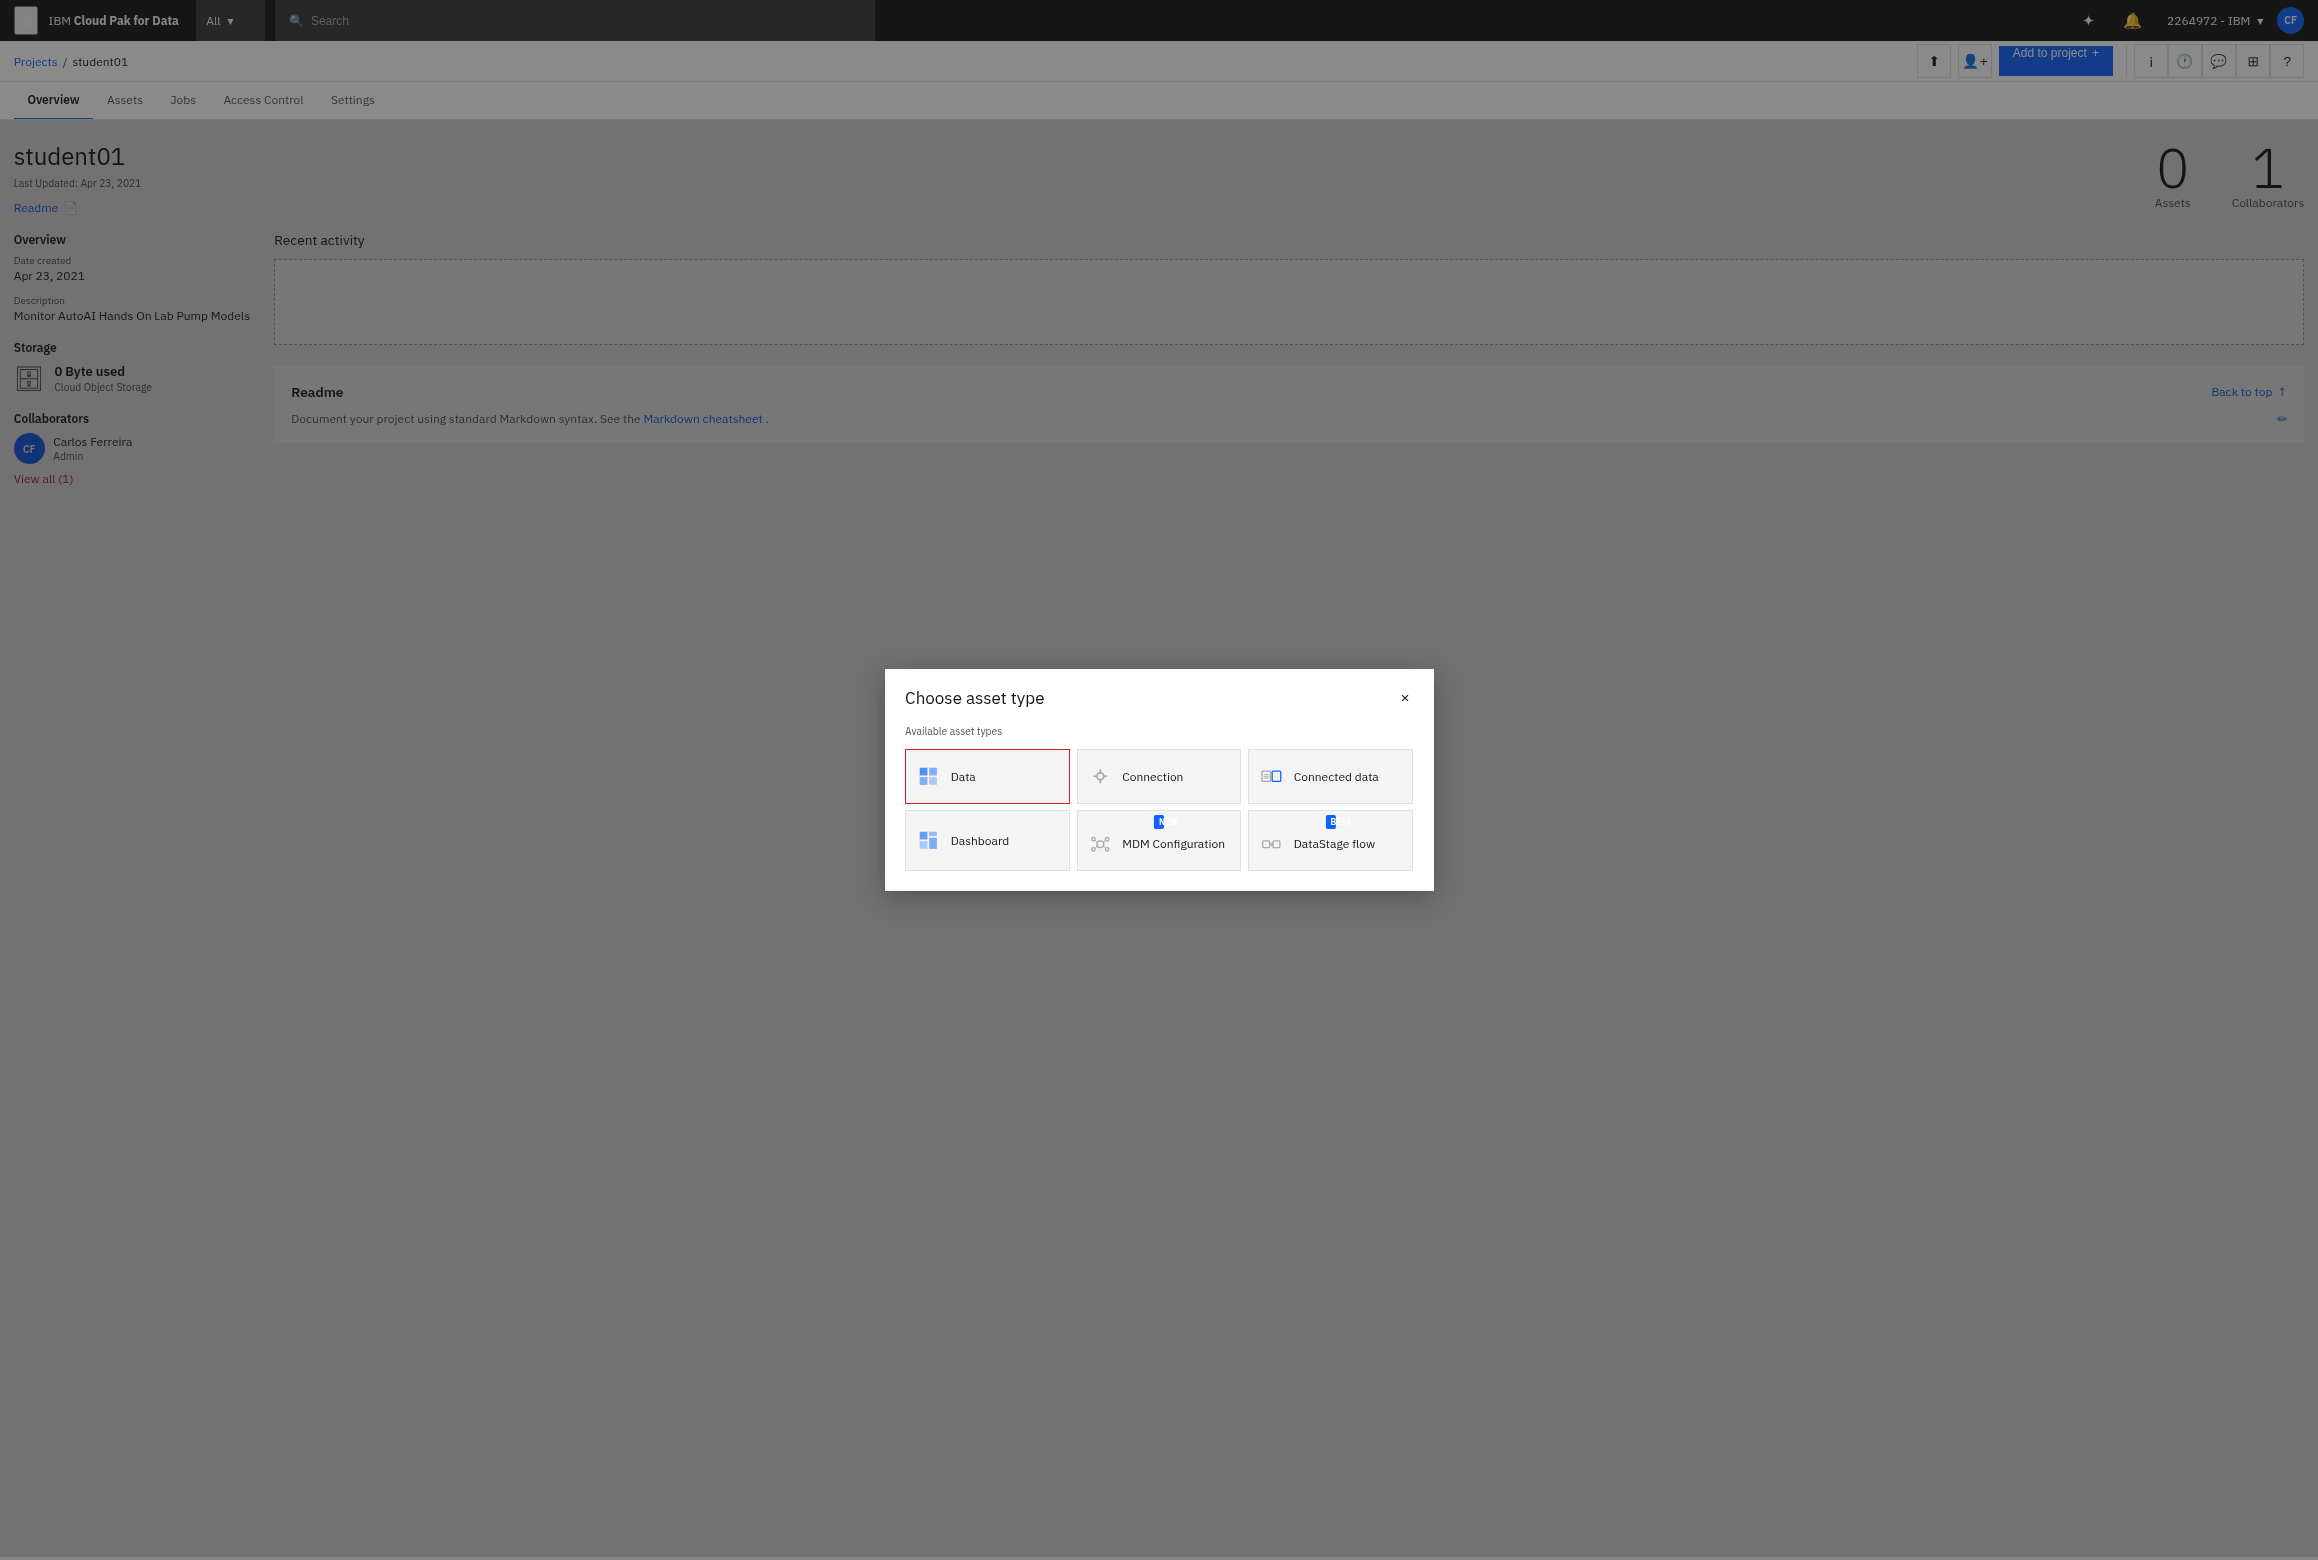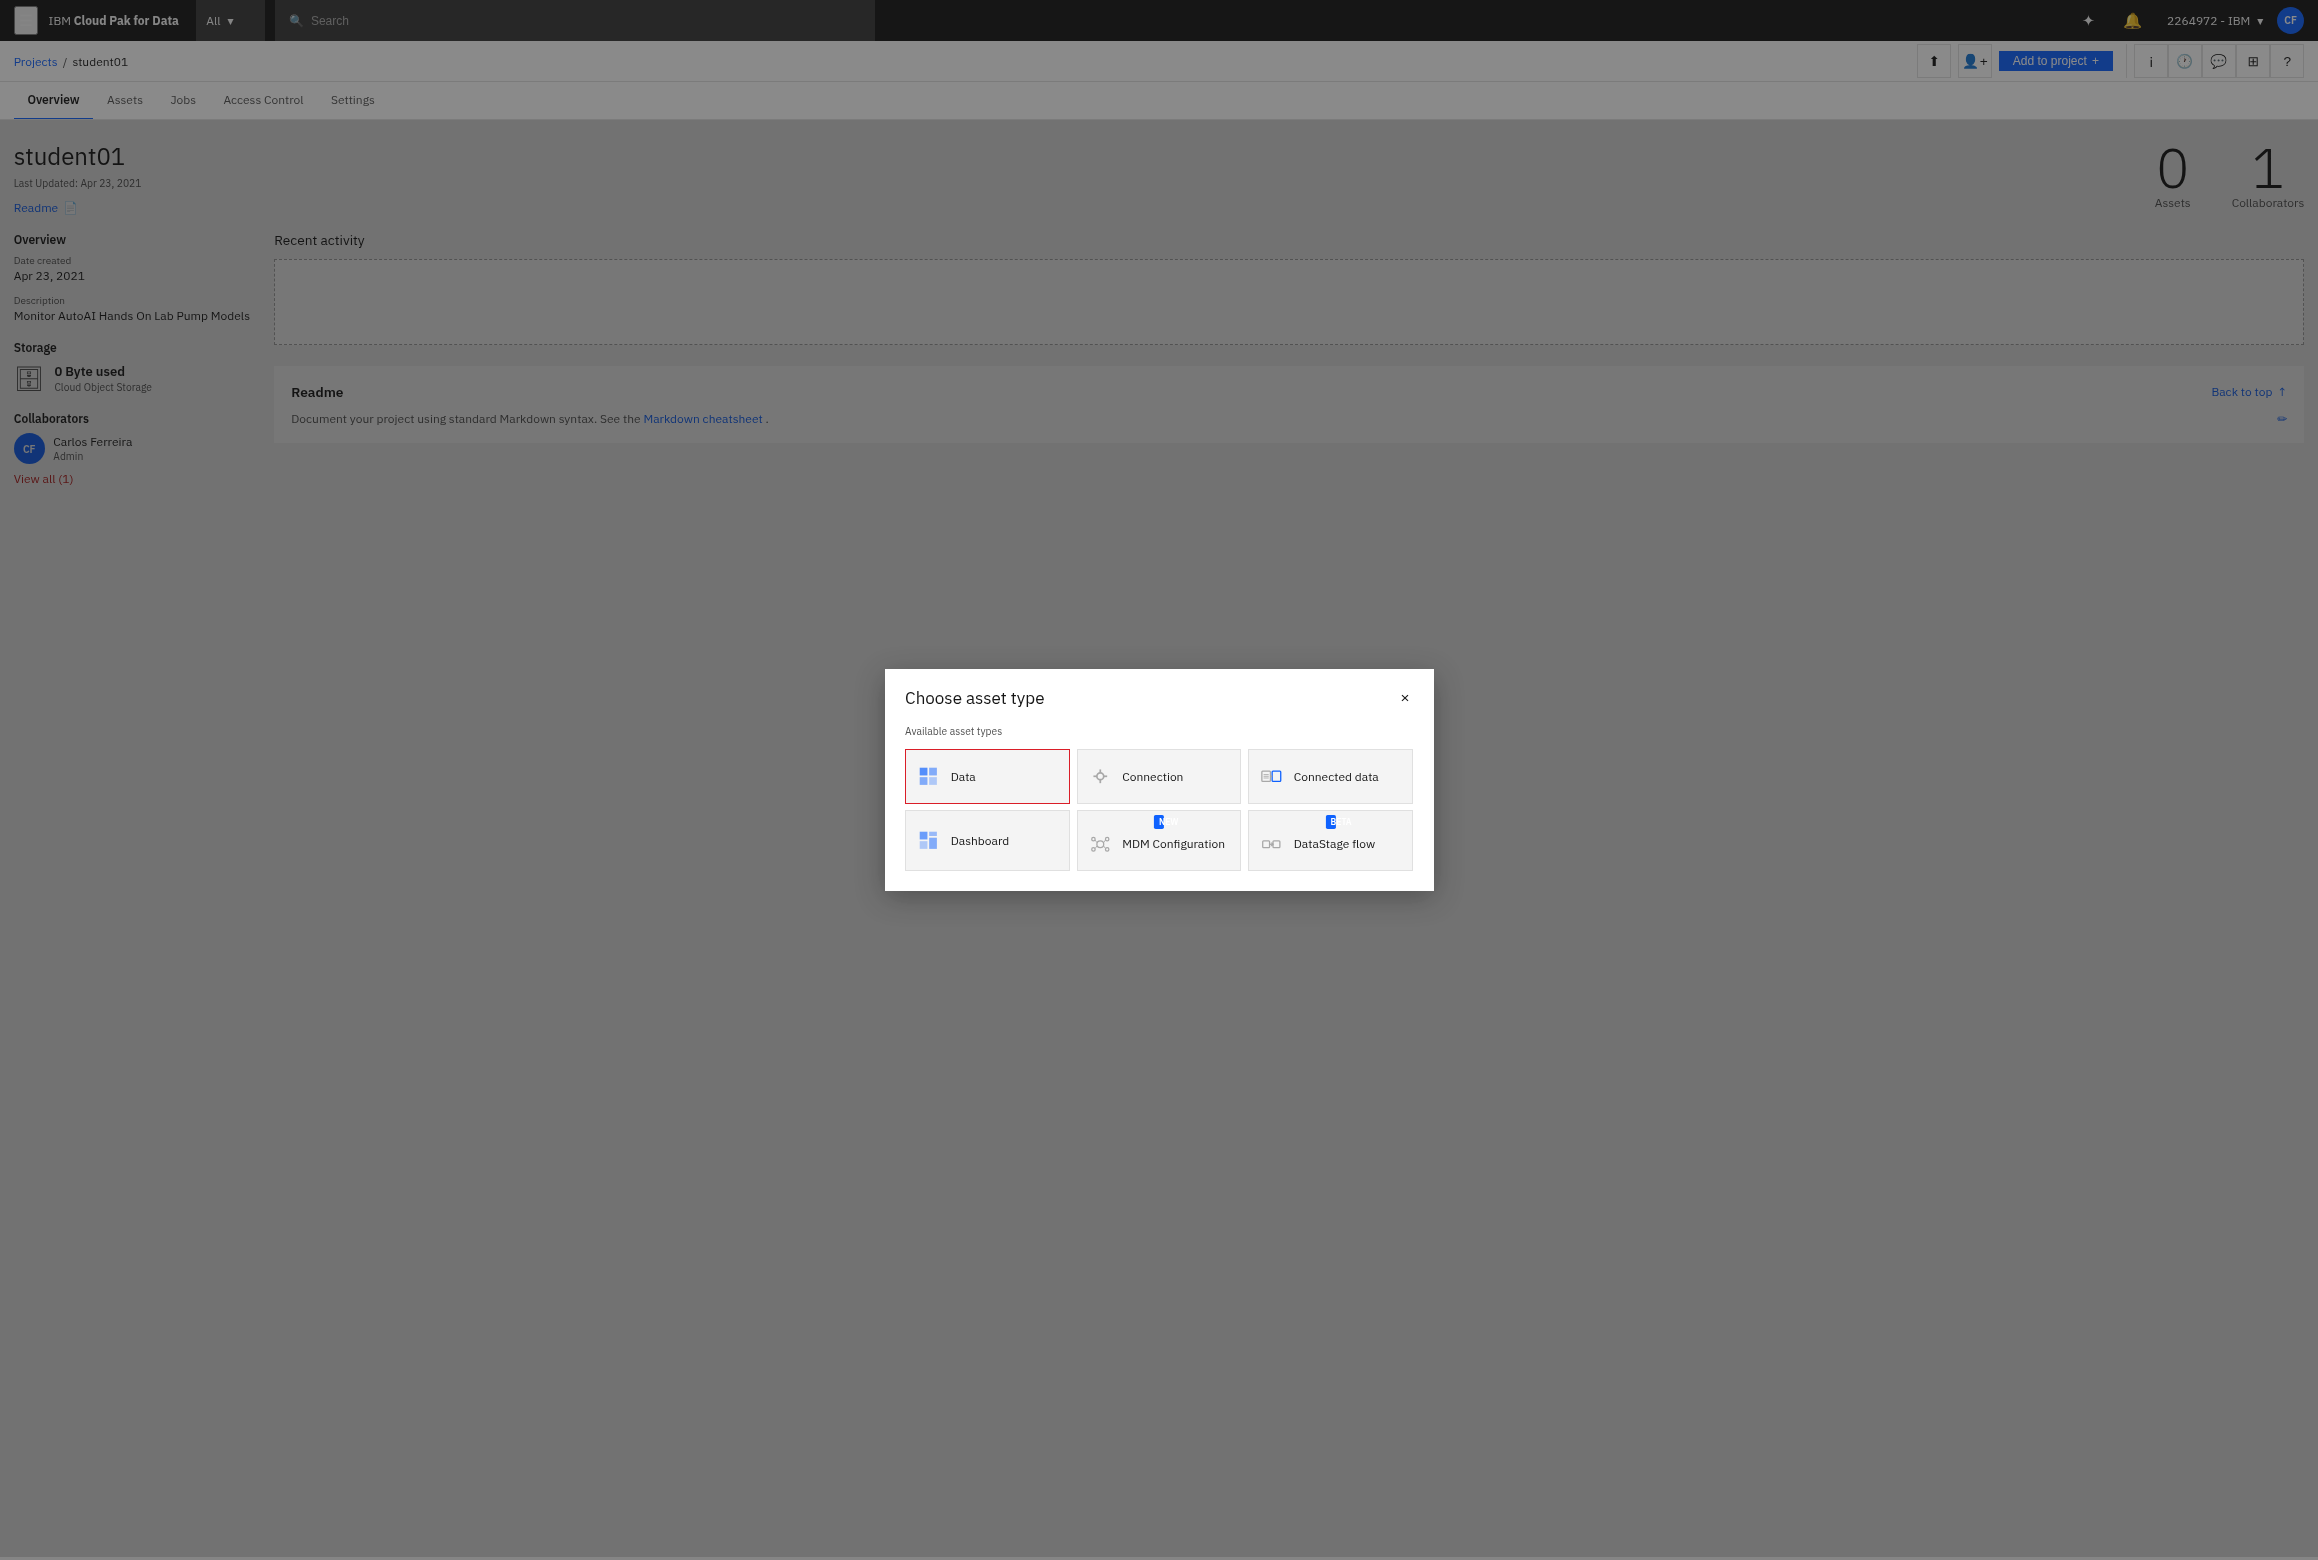--- a/index.html
+++ b/index.html
@@ -51,22 +51,22 @@
     .breadcrumb a { color: #0f62fe; text-decoration: none; }
     .breadcrumb-sep { color: #525252; }
     .breadcrumb-current { color: #161616; }
     .subheader-actions { display: flex; align-items: center; gap: 6.9px; margin-left: auto; }
     .btn-icon {
       background: none; border: 0.9px solid #e0e0e0; cursor: pointer;
       width: 34px; height: 34px; display: flex; align-items: center; justify-content: center;
       color: #161616; font-size: 13.7px; border-radius: 0;
     }
     .btn-primary {
-      display: flex; align-items: center; gap: 5.1px; background: #0f62fe;
-      color: white; border: none; padding: 0 13.7px; height: 20px; cursor: pointer;
+      display: flex; gap: 5.1px; background: #0f62fe;
+      color: white; border: none; padding: 0 13.7px; height: 30px; cursor: pointer;
       font-size: 12px; font-weight: 400;
     }
     .subheader-right-icons { display: flex; align-items: center; gap: 0; border-left: 0.9px solid #e0e0e0; margin-left: 6.9px; padding-left: 6.9px; }
 
     
     .tabs {
       display: flex; background: #ffffff; border-bottom: 0.9px solid #e0e0e0;
       padding: 0 13.7px; gap: 0;
     }
     .tab {

